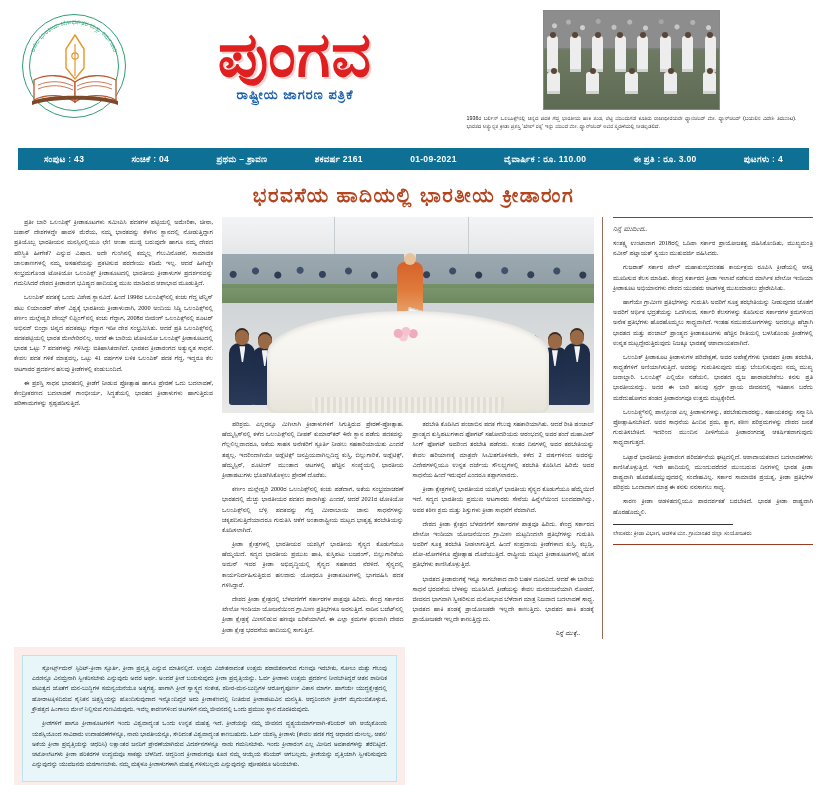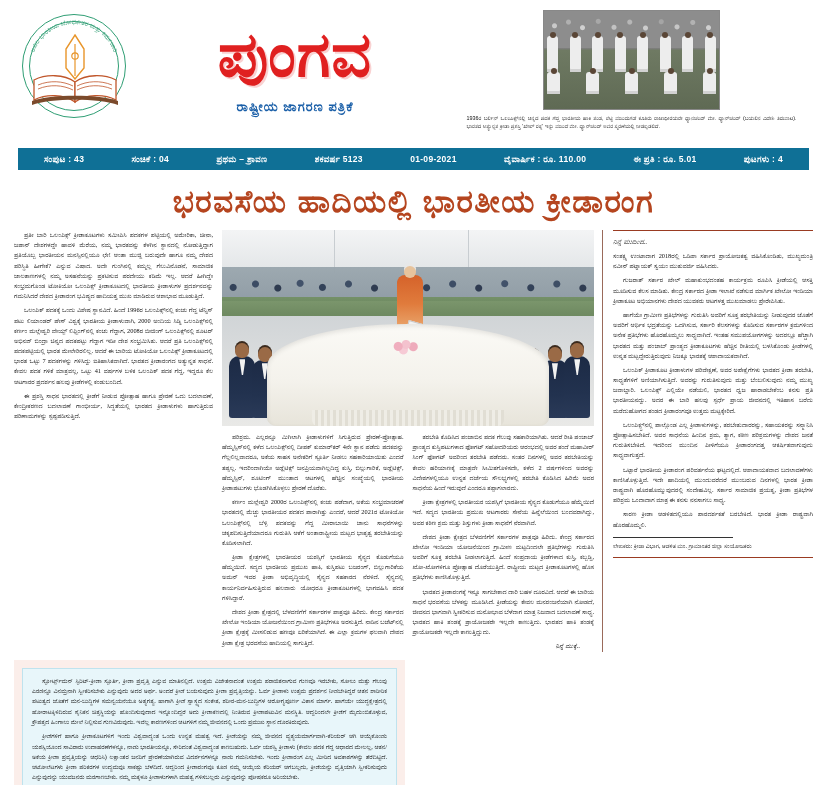--- a/index.html
+++ b/index.html
@@ -93,21 +93,21 @@
     color: #e02020;
     line-height: 1.05;
     letter-spacing: 1px;
     text-shadow: 2px 2px 0 rgba(224,32,32,0.20);
     white-space: nowrap;
   }
   .paper-tagline {
     font-size: 13px;
     color: #1a5fa8;
     font-weight: bold;
-    margin-top: 12px;
+    margin-top: 0;
     letter-spacing: 1px;
   }
 
   .photo-block {
     flex: 1 1 auto;
     padding-top: 10px;
     padding-right: 4px;
     text-align: center;
   }
   .hist-photo {
@@ -185,21 +185,21 @@
     font-size: 8.5px;
     font-weight: bold;
     letter-spacing: 0.3px;
   }
   .info-bar span { white-space: nowrap; }
 
   
   .headline {
     text-align: center;
     color: #b5451f;
-    font-size: 31px;
+    font-size: 20px;
     font-weight: bold;
     letter-spacing: 1.5px;
     padding: 14px 0 10px 0;
   }
 
   
   .content {
     display: flex;
     padding: 0 14px;
     gap: 0;
@@ -492,24 +492,24 @@
         </div>
       </div>
       <div class="photo-caption">1936ರ ಬರ್ಲಿನ್ ಒಲಂಪಿಕ್ಸ್‌ನಲ್ಲಿ ಚಿನ್ನದ ಪದಕ ಗೆದ್ದ ಭಾರತೀಯ ಹಾಕಿ ತಂಡ, ಸೆಟ್ಟಿ ಮುಂದುಗಡೆ ಕೂತಿರು ರಾಜಾಧೀರಯರೇ ಧ್ಯಾನಚಂದ್ ಮೇ. ಧ್ಯಾನ್‌ಚಂದ್ (ಬಯಲಿನ ವಿದೇಶಿ ತಿರುವಾಟ). ಭಾರತದ ಅತ್ಯುನ್ನತ ಕ್ರೀಡಾ ಪ್ರಶಸ್ತಿ 'ಖೇಲ್ ರತ್ನ' ಇನ್ನು ಮುಂದೆ ಮೇ. ಧ್ಯಾನ್‌ಚಂದ್ ಅವರ ಸ್ಮರಣೆಯಲ್ಲಿ ನೀಡಲ್ಪಡಲಿದೆ.</div>
     </div>
   </div>
 
   <div class="info-bar">
     <span>ಸಂಪುಟ : 43</span>
     <span>ಸಂಚಿಕೆ : 04</span>
     <span>ಪ್ರಥಮ – ಶ್ರಾವಣ</span>
-    <span>ಶಕವರ್ಷ 5123</span>
+    <span>ಶಕವರ್ಷ 2161</span>
     <span>01-09-2021</span>
     <span>ವೈವಾರ್ಷಿಕ : ರೂ. 110.00</span>
-    <span>ಈ ಪ್ರತಿ : ರೂ. 5.01</span>
+    <span>ಈ ಪ್ರತಿ : ರೂ. 3.00</span>
     <span>ಪುಟಗಳು : 4</span>
   </div>
 
   <div class="headline">ಭರವಸೆಯ ಹಾದಿಯಲ್ಲಿ ಭಾರತೀಯ ಕ್ರೀಡಾರಂಗ</div>
 
   <div class="content">
 
     <div class="col-main">
       <div class="col-row">
 

